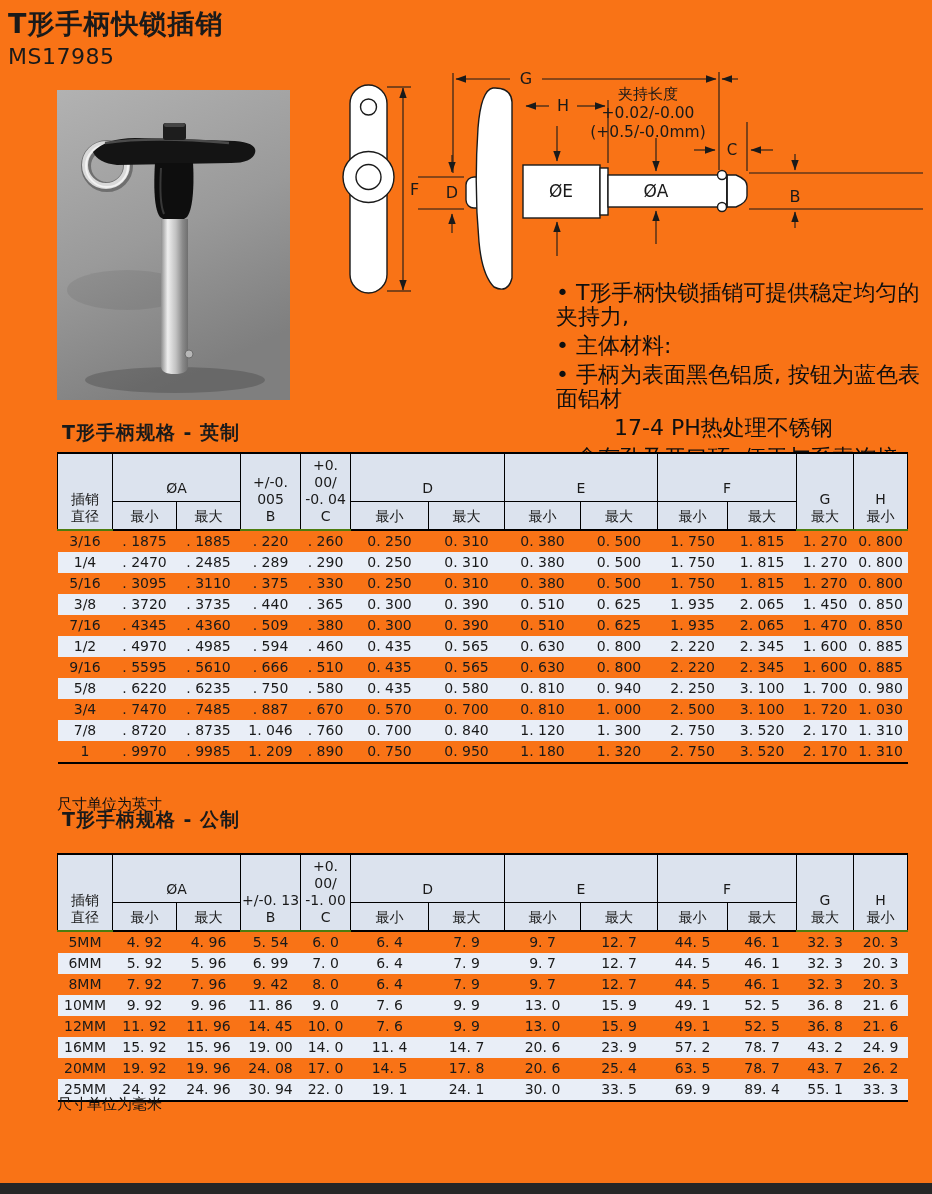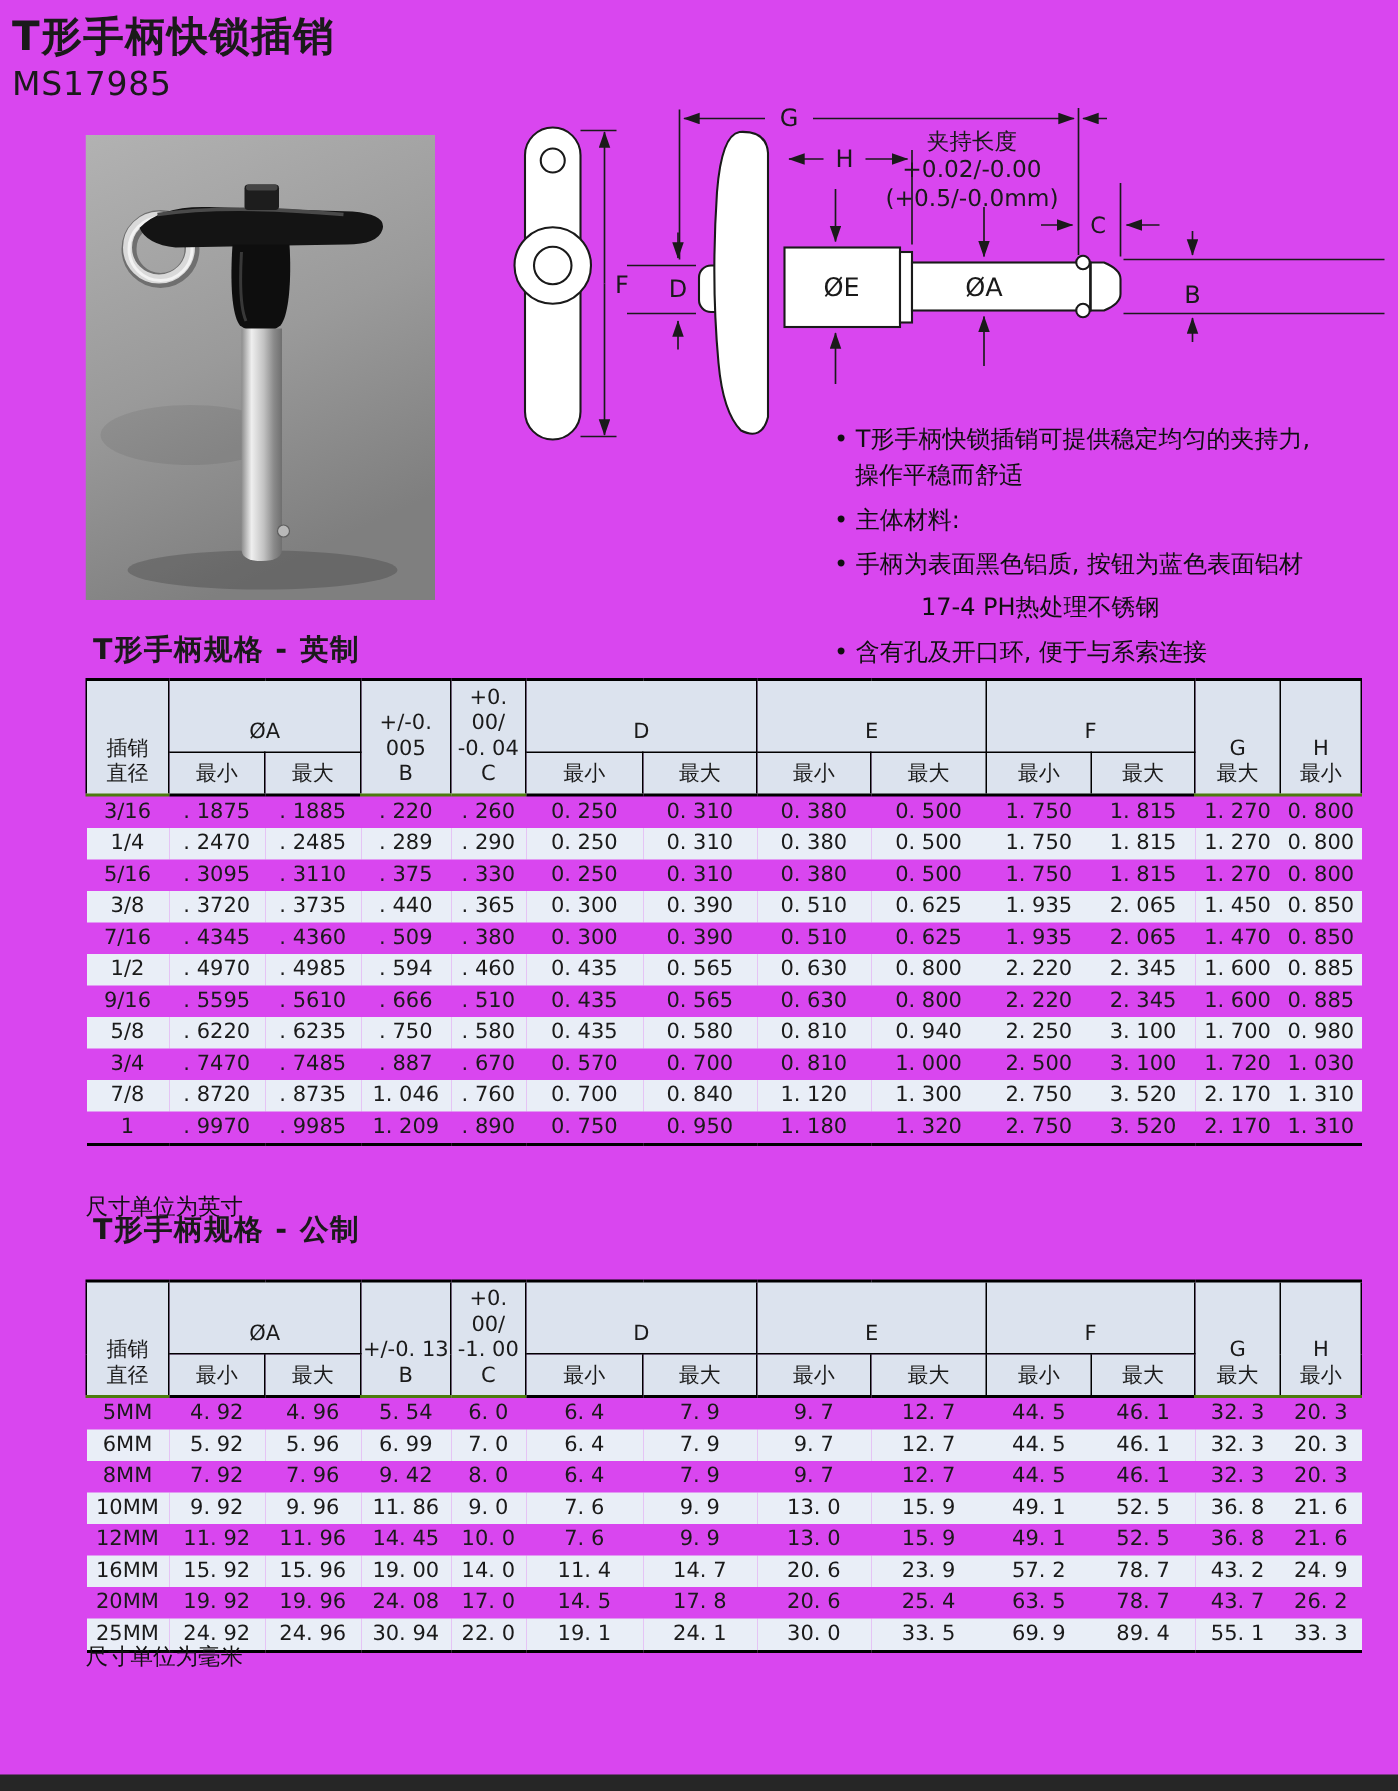--- a/index.html
+++ b/index.html
@@ -1,25 +1,25 @@
 <!DOCTYPE html>
 <html><head>
 <meta charset="utf-8">
 <style>
   html,body{margin:0;padding:0;background:#e9e9e9;}
   .page{
-    position:relative;width:932px;height:1194px;background:#d946ef;
+    position:relative;width:932px;height:1194px;background:#f97316;
     font-family:"DejaVu Sans",sans-serif;color:#1a1a1a;overflow:hidden;margin:0 auto;
   }
   .abs{position:absolute;}
   .page-title{left:8px;top:6px;font-size:27px;font-weight:700;letter-spacing:1px;}
   .part-number{left:8px;top:44px;font-size:22px;font-weight:500;letter-spacing:0.5px;}
   .photo{left:57px;top:90px;width:233px;height:310px;}
   .diagram{left:340px;top:70px;width:592px;height:235px;}
-  .features{left:556px;top:281px;width:376px;font-size:16px;line-height:24px;color:#0f0f0f;}
+  .features{left:556px;top:281px;width:376px;font-size:22px;line-height:24px;color:#0f0f0f;}
   .f-item{margin:0 0 5px 0;}
   .f-cont{margin:-5px 0 6px 14px;}
   .f-indent{margin:0 0 6px 58px;}
   .sec-title{font-size:19px;font-weight:700;letter-spacing:1px;}
   .sec-title-imperial{left:62px;top:420px;}
   .sec-title-metric{left:62px;top:807px;text-align:center;}
   .tbl-wrap-imperial{left:57px;top:452px;}
   .tbl-wrap-metric{left:57px;top:853px;}
   .unit-note{font-size:15px;color:#111;}
   .unit-note-imperial{left:57px;top:795px;}
@@ -160,21 +160,20 @@
       <g>
         <text x="308" y="29" font-size="15" text-anchor="middle">夹持长度</text>
         <text x="308" y="48" font-size="15.5" text-anchor="middle">+0.02/-0.00</text>
         <text x="308" y="67" font-size="15.5" text-anchor="middle">(+0.5/-0.0mm)</text>
       </g>
     </svg>
   </div>
 
   <div class="abs features" id="features">
       <div class="f-item"><span>• </span>T形手柄快锁插销可提供稳定均匀的夹持力,</div>
-      <div class="f-cont">操作平稳而舒适</div>
       <div class="f-item"><span>• </span>主体材料:</div>
       <div class="f-item"><span>• </span>手柄为表面黑色铝质, 按钮为蓝色表面铝材</div>
       <div class="f-indent">17-4 PH热处理不锈钢</div>
       <div class="f-item"><span>• </span>含有孔及开口环, 便于与系索连接</div>
     </div>
 
   <div class="abs sec-title sec-title-imperial">T形手柄规格 - 英制</div>
   <div class="abs tbl-wrap-imperial">
     <table class="spec" id="table-imperial">
         <colgroup>

